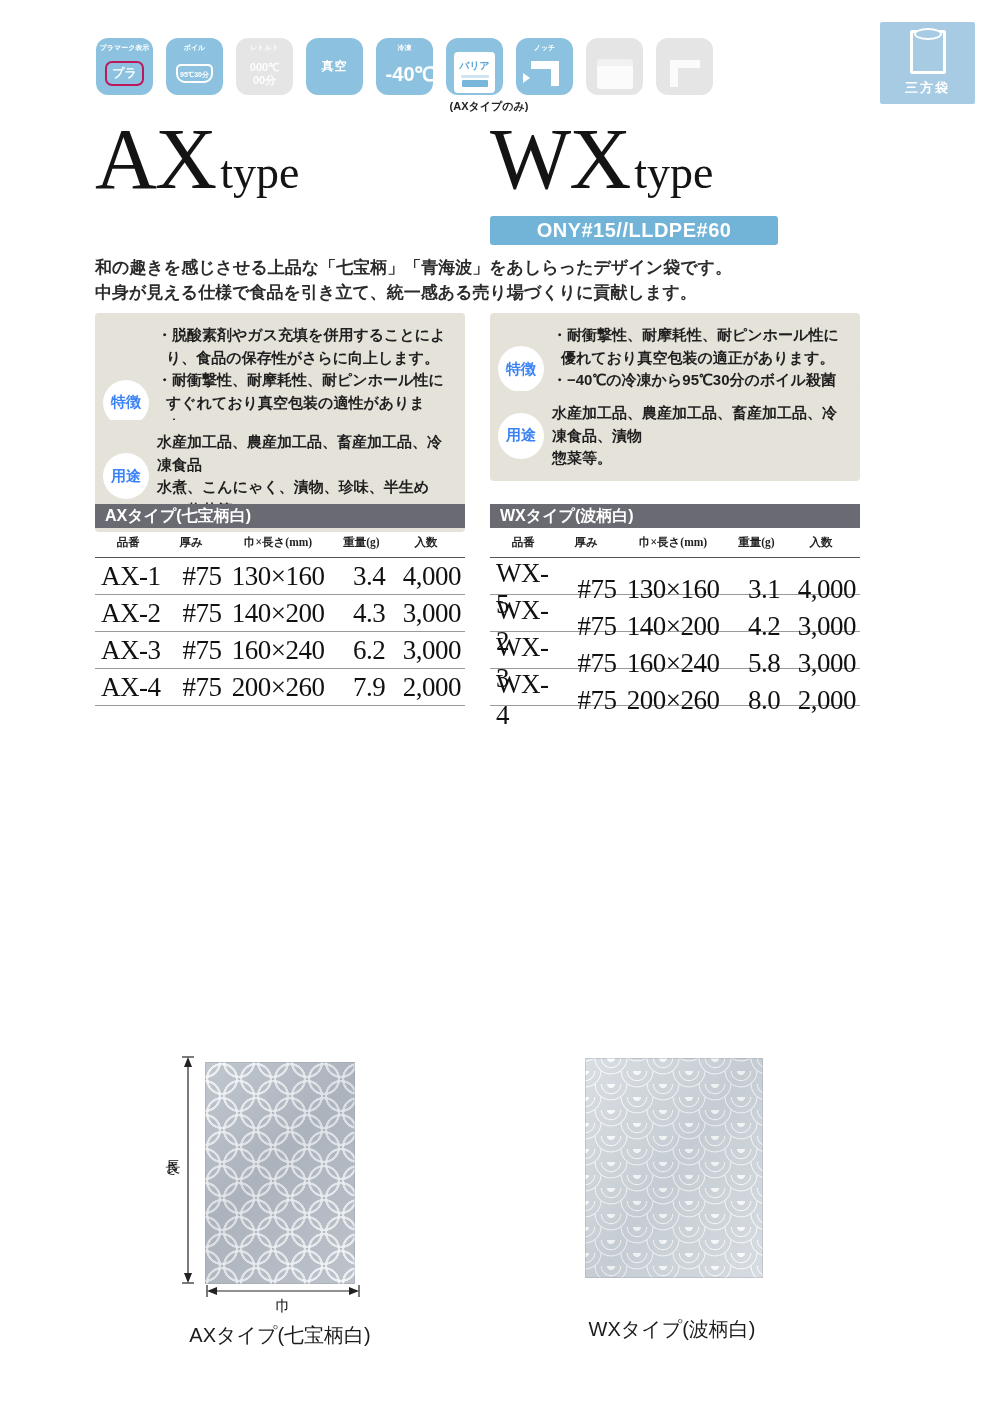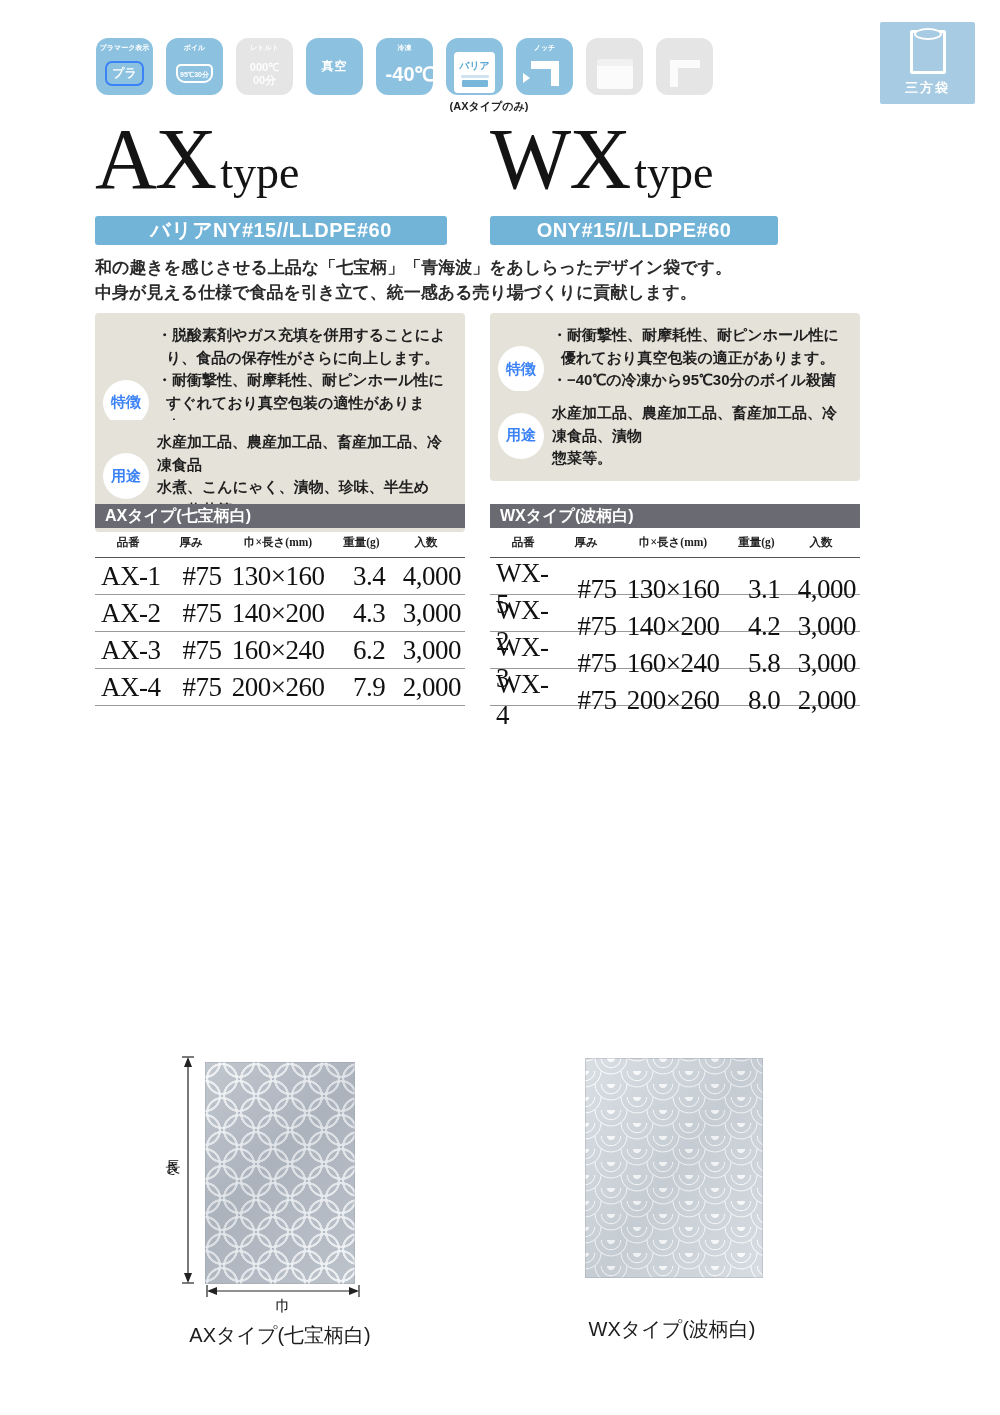--- a/index.html
+++ b/index.html
@@ -7,21 +7,21 @@
   body { font-family:"Liberation Sans", sans-serif; color:#222; }
   .page { position:relative; width:1000px; height:1415px; background:#ffffff; overflow:hidden; margin:0 auto; }
 
   
   .icon-row { position:absolute; left:96px; top:38px; display:flex; gap:13px; }
   .sq-icon { width:57px; height:57px; border-radius:12px; background:#8cc2e0; color:#fff;
              display:flex; flex-direction:column; align-items:center; overflow:hidden; }
   .sq-icon.disabled { background:#e5e5e5; color:#fdfdfd; }
   .icon-label { font-size:7px; font-weight:bold; margin-top:5px; letter-spacing:0; white-space:nowrap; height:9px; }
   .icon-glyph { flex:1; display:flex; align-items:center; justify-content:center; width:100%; font-weight:bold; }
-  .pura-box { border:2px solid #3b82f6; border-radius:7px; padding:2px 5px; font-size:12px; font-weight:bold; }
+  .pura-box { border:2px solid #be185d; border-radius:7px; padding:2px 5px; font-size:12px; font-weight:bold; }
   .pot { border:2px solid #fff; border-radius:5px 5px 9px 9px; padding:5px 2px 3px; font-size:7px; font-weight:bold; line-height:1; }
   .retort-txt { font-size:11px; font-weight:bold; line-height:1.15; white-space:pre-line; text-align:center; }
   .big-txt { font-size:12px; font-weight:bold; letter-spacing:1px; }
   .mid-txt { font-size:20px; font-weight:bold;margin-left:11px; }
   .barrier-box { width:41px; height:41px; background:#fff; border-radius:4px; display:flex; flex-direction:column;
                  align-items:center; justify-content:center; gap:2px; margin-top:12px; }
   .barrier-box .b-txt { color:#5aa7d2; font-size:10px; font-weight:bold; }
   .barrier-box .b-line { width:28px; height:3px; background:#cfe3f0; border-radius:1px; }
   .barrier-box .b-band { width:26px; height:7px; background:#79b7da; border-radius:1px; }
   .notch-shape { width:28px; height:25px; border-top:8px solid #fff; border-right:8px solid #fff; position:relative; }
@@ -178,21 +178,20 @@
     <span class="badge-label">三方袋</span>
   </div>
 
   <div class="heading h-wx">
     <span class="t-main">WX</span><span class="t-sub">type</span>
   </div>
   <div class="heading h-ax">
     <span class="t-main">AX</span><span class="t-sub">type</span>
   </div>
 
-  <div class="banner banner-ax">バリアNY#15//LLDPE#60</div>
   <div class="banner banner-wx">ONY#15//LLDPE#60</div>
 
   <div class="description">和の趣きを感じさせる上品な「七宝柄」「青海波」をあしらったデザイン袋です。
 中身が見える仕様で食品を引き立て、統一感ある売り場づくりに貢献します。</div>
 
   <div class="info-box fx-ax">
     <span class="circle">特徴</span>
     <div class="feat-line">・脱酸素剤やガス充填を併用することにより、食品の保存性がさらに向上します。</div>
     <div class="feat-line">・耐衝撃性、耐摩耗性、耐ピンホール性にすぐれており真空包装の適性があります。</div>
     <div class="feat-line">・−40℃の冷凍から95℃30分のボイル殺菌が可能です。</div>

